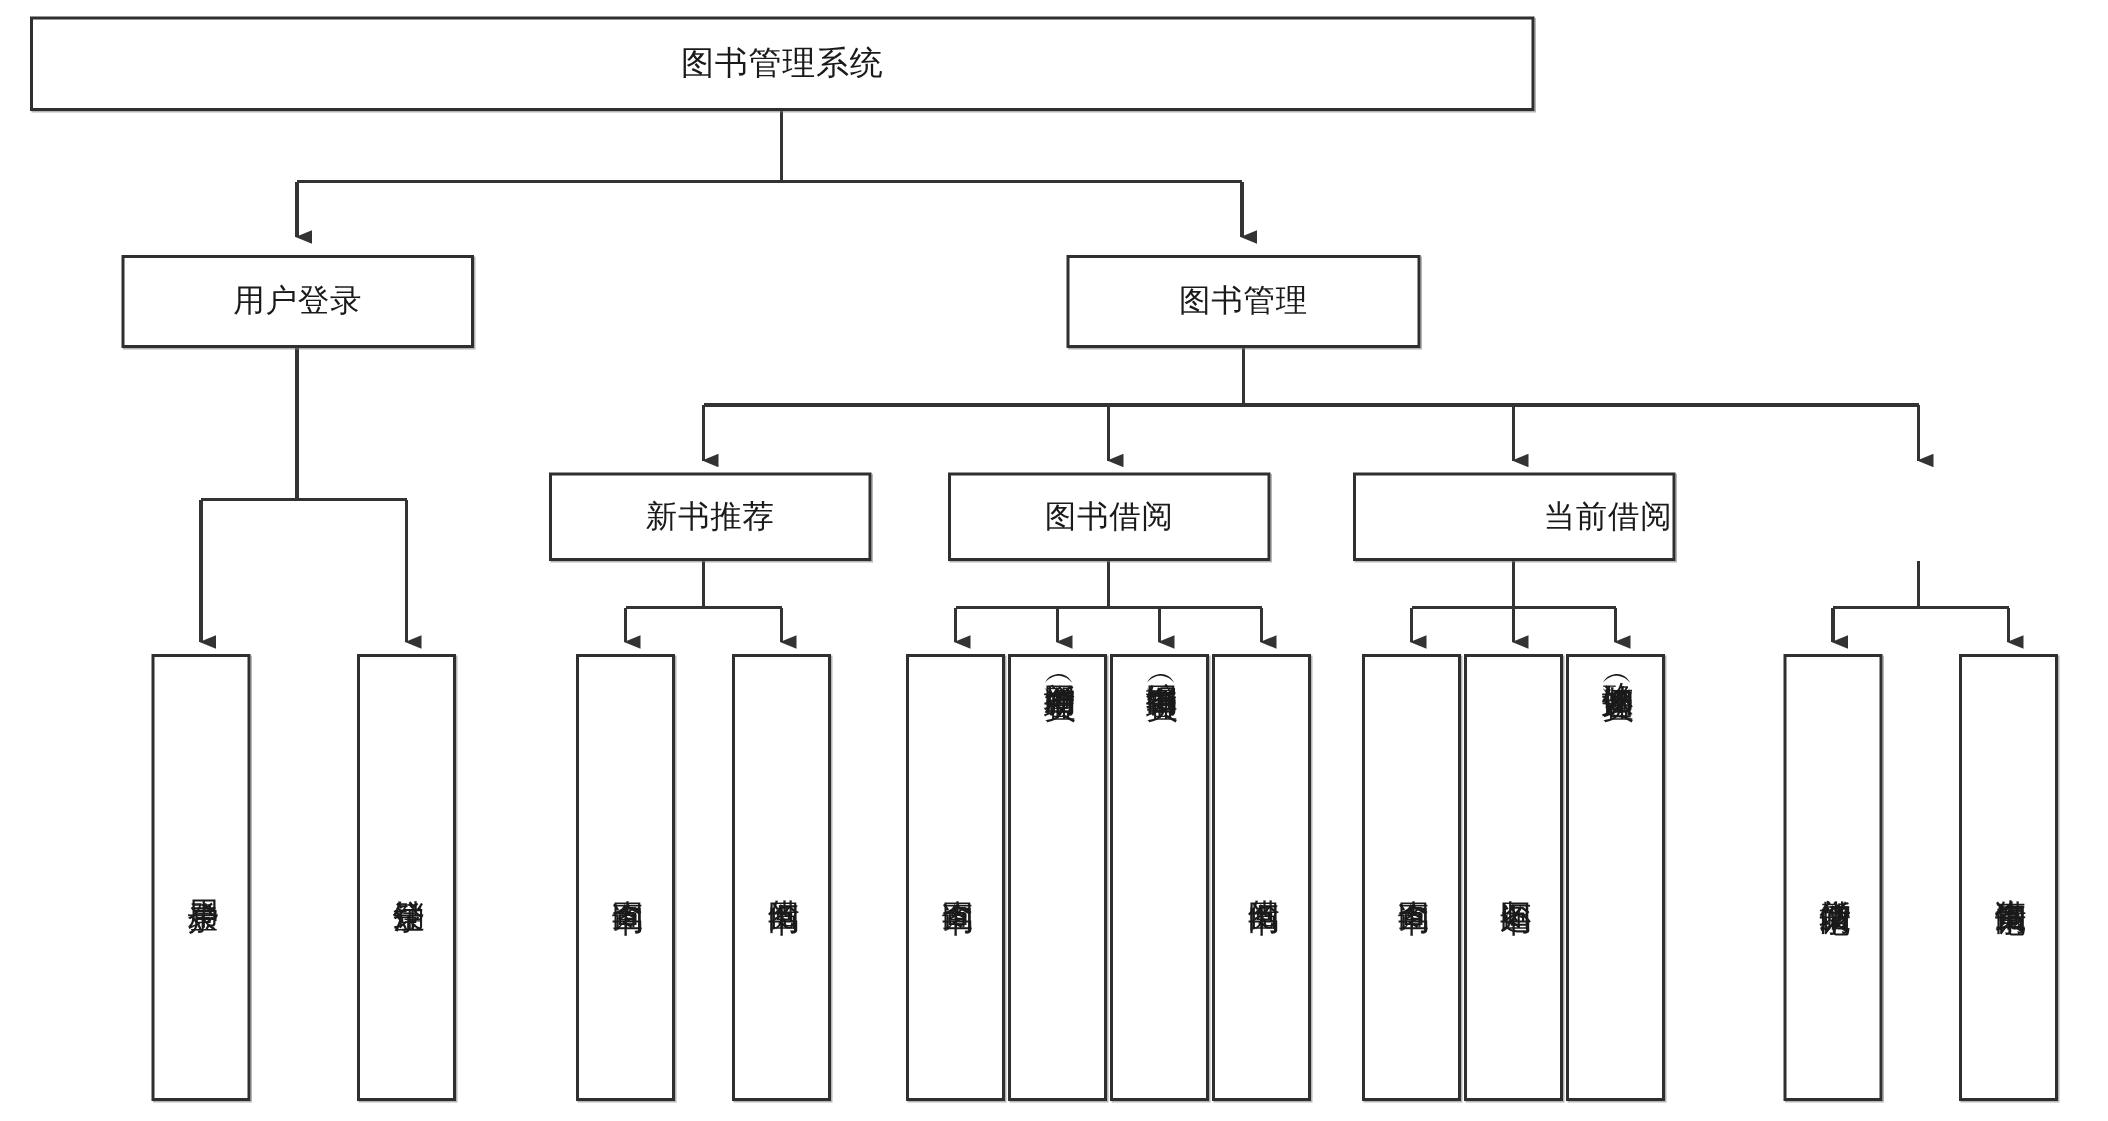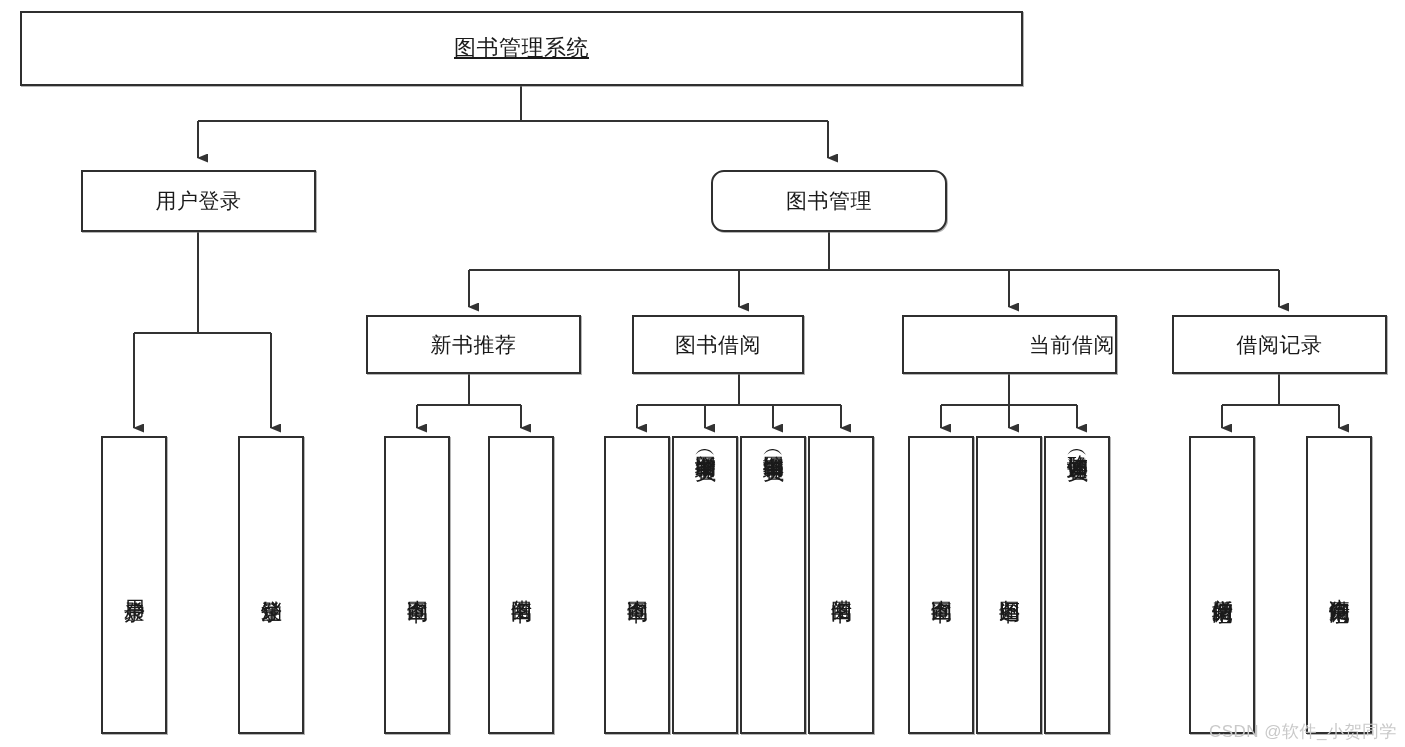--- a/index.html
+++ b/index.html
@@ -113,42 +113,39 @@
       <path d="M1009,405 L1009,428" marker-end="url(#arrow)"></path>
       <path d="M1077,405 L1077,428" marker-end="url(#arrow)"></path>
 
       <path d="M1279,374 L1279,405"></path>
       <path d="M1222,405 L1339,405"></path>
       <path d="M1222,405 L1222,428" marker-end="url(#arrow)"></path>
       <path d="M1339,405 L1339,428" marker-end="url(#arrow)"></path>
     </g>
   </svg>
 
-  <div class="node root" style="left:20px;top:11px;width:1003px;height:75px;text-decoration:underline;">
+  <div class="node root" style="left:20px;top:11px;width:1003px;height:63px;">
     <span class="label-h">图书管理系统</span>
   </div>
 
   <div class="node" style="left:81px;top:170px;width:235px;height:62px;">
     <span class="label-h">用户登录</span>
   </div>
-  <div class="node" style="left:711px;top:170px;width:236px;height:62px;border-radius:13px;">
+  <div class="node" style="left:711px;top:170px;width:236px;height:62px;">
     <span class="label-h">图书管理</span>
   </div>
 
   <div class="node" style="left:366px;top:315px;width:215px;height:59px;">
     <span class="label-h">新书推荐</span>
   </div>
-  <div class="node" style="left:632px;top:315px;width:172px;height:59px;">
+  <div class="node" style="left:632px;top:315px;width:215px;height:59px;">
     <span class="label-h">图书借阅</span>
   </div>
   <div class="node" style="left:902px;top:315px;width:215px;height:59px;justify-content:flex-end;">
     <span class="label-h">当前借阅</span>
-  </div>
-  <div class="node" style="left:1172px;top:315px;width:215px;height:59px;">
-    <span class="label-h">借阅记录</span>
   </div>
 
   <div class="node leaf center-v" style="left:101px;top:436px;width:66px;height:298px;">
     <span class="label-v">用户登录</span>
   </div>
   <div class="node leaf center-v" style="left:238px;top:436px;width:66px;height:298px;">
     <span class="label-v">注销登录</span>
   </div>
 
   <div class="node leaf center-v" style="left:384px;top:436px;width:66px;height:298px;">
@@ -181,14 +178,13 @@
     <span class="label-v">确认归还（管理员）</span>
   </div>
 
   <div class="node leaf center-v" style="left:1189px;top:436px;width:66px;height:298px;">
     <span class="label-v">新增借阅记录</span>
   </div>
   <div class="node leaf center-v" style="left:1306px;top:436px;width:66px;height:298px;">
     <span class="label-v">查询借阅记录</span>
   </div>
 
-  <div class="watermark">CSDN @软件_小贺同学</div>
 </div>
 
 </body></html>

